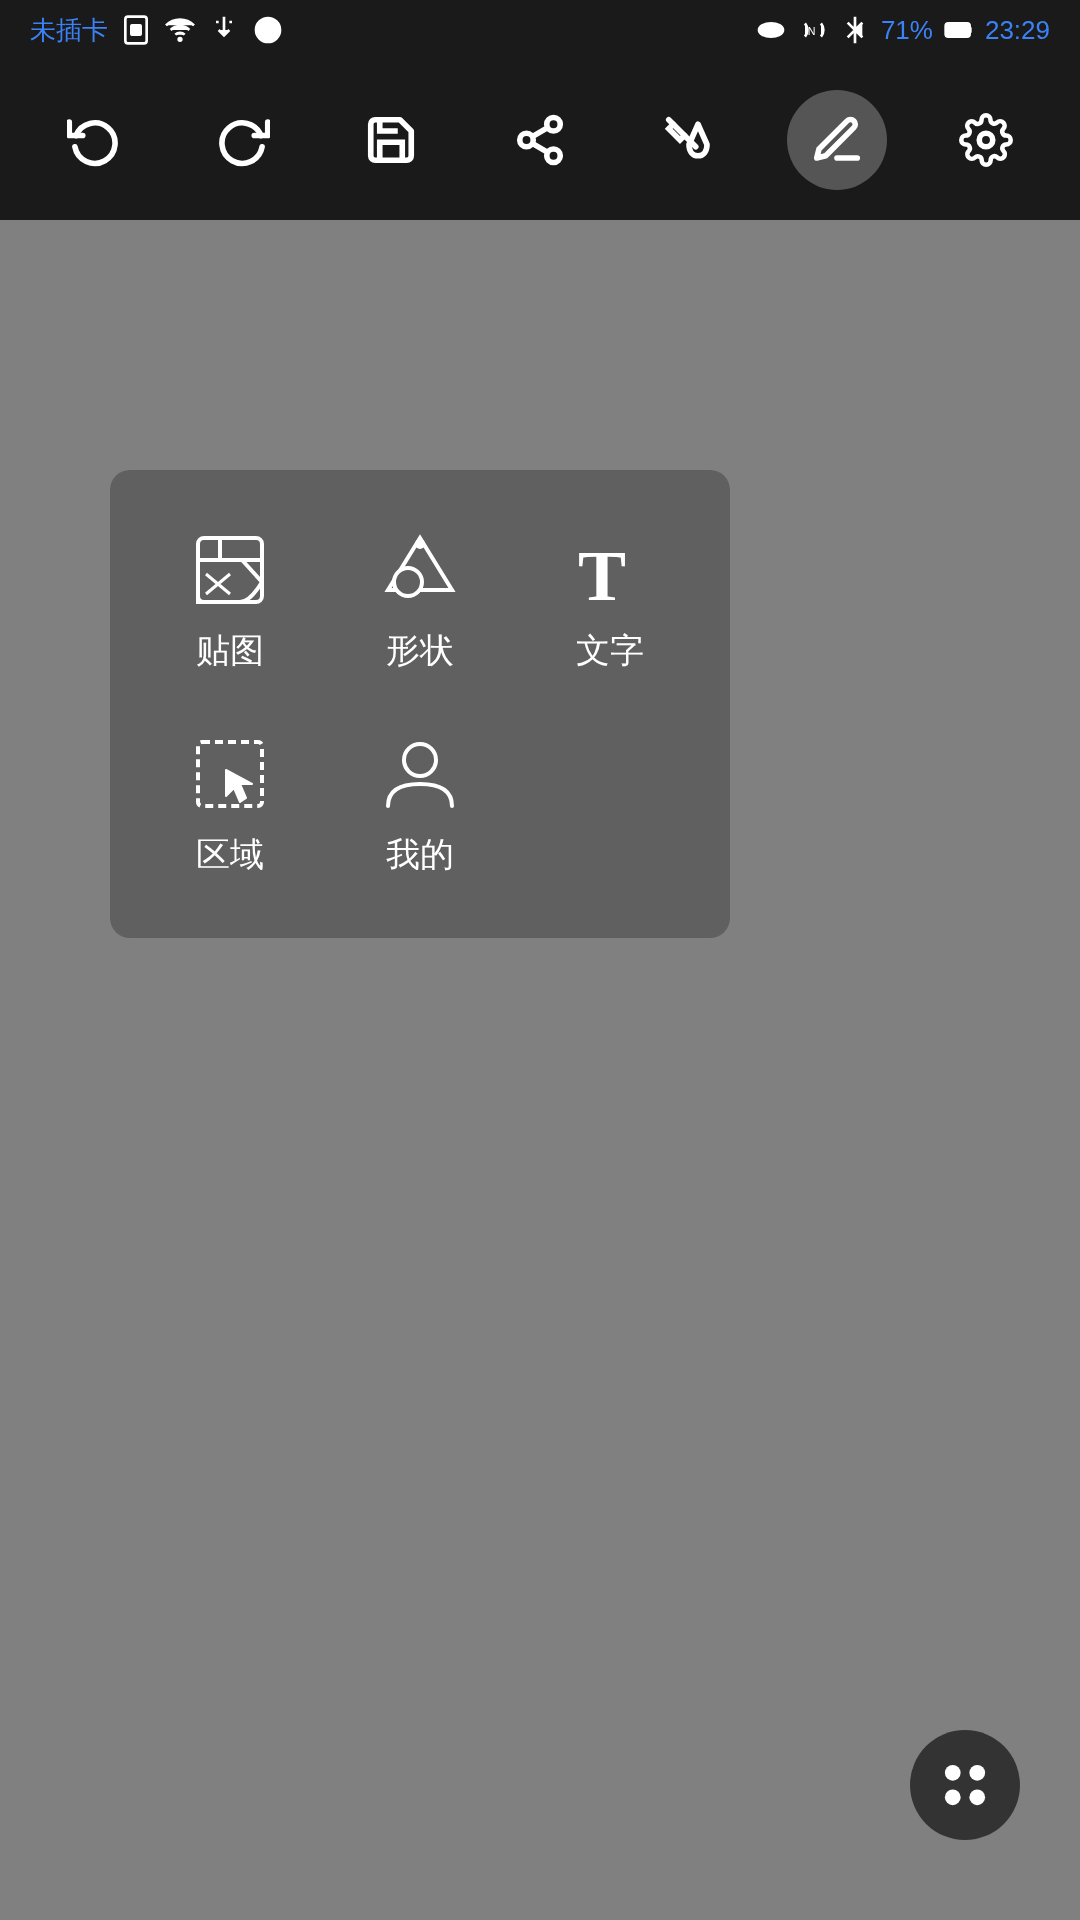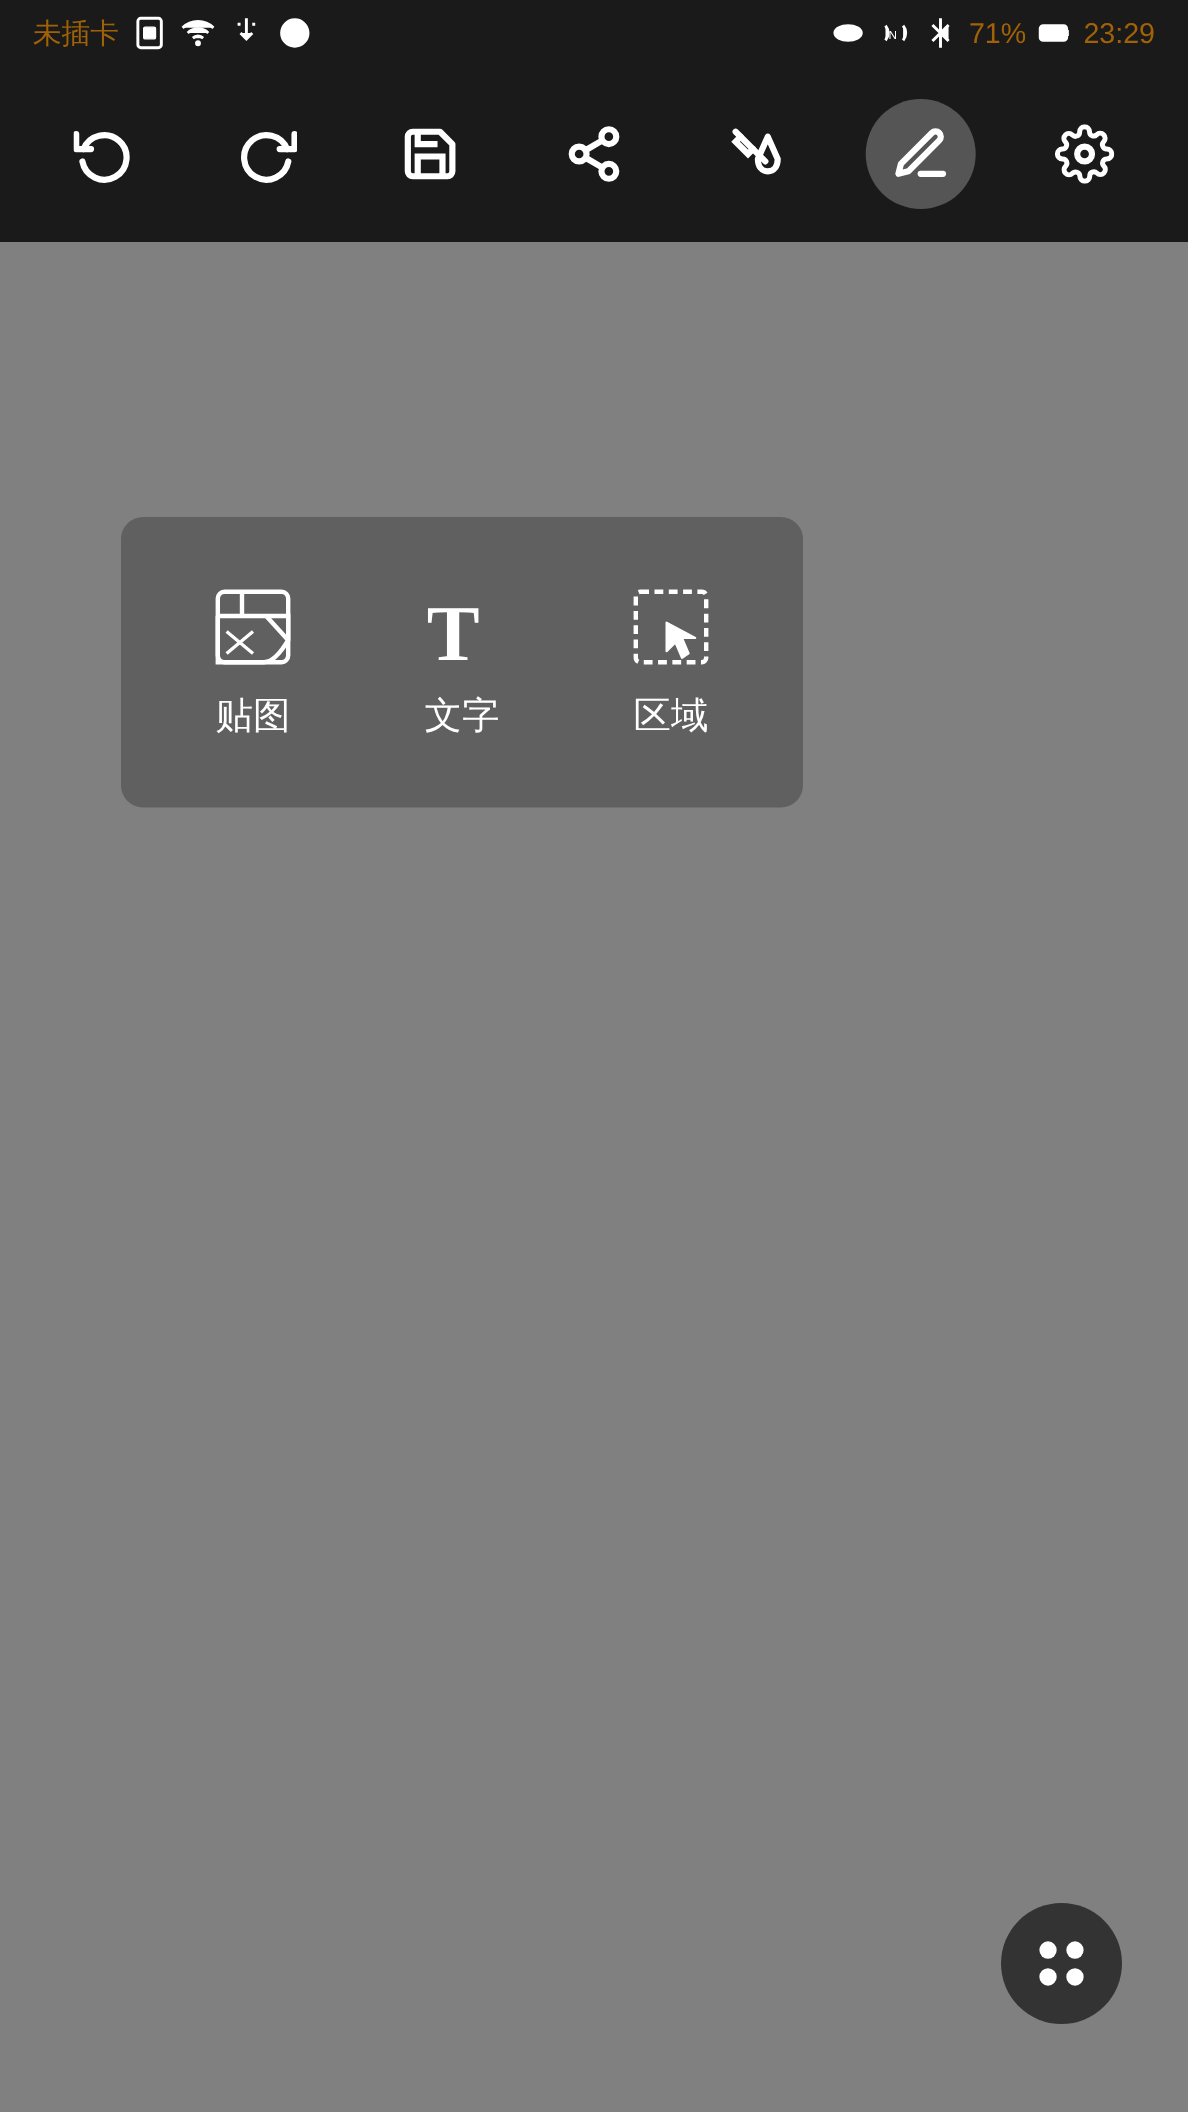--- a/index.html
+++ b/index.html
@@ -15,21 +15,21 @@
 
     
     #status-bar {
       width: 100%;
       height: 60px;
       background: #1a1a1a;
       display: flex;
       align-items: center;
       justify-content: space-between;
       padding: 0 30px;
-      color: #a16207;
+      color: #3b82f6;
       font-size: 26px;
     }
 
     #status-left {
       display: flex;
       align-items: center;
       gap: 12px;
     }
 
     #status-right {
@@ -291,20 +291,31 @@
         <line x1="52" y1="30" x2="72" y2="52" stroke="white" stroke-width="4"></line>
         <line x1="52" y1="52" x2="72" y2="52" stroke="white" stroke-width="0"></line>
         <path d="M50 30 L72 30 L72 52 Q60 72 50 72 L8 72 L8 30" fill="none" stroke="white" stroke-width="4"></path>
 
         <line x1="16" y1="44" x2="40" y2="64" stroke="white" stroke-width="3"></line>
         <line x1="40" y1="44" x2="16" y2="64" stroke="white" stroke-width="3"></line>
       </svg>
       <span class="tool-label">贴图</span>
     </div>
 
+    <div class="tool-item">
+      <svg viewBox="0 0 80 80">
+
+        <polygon points="40,8 72,60 8,60" fill="none" stroke="white" stroke-width="4"></polygon>
+
+        <circle cx="28" cy="52" r="14" fill="#606060" stroke="white" stroke-width="4"></circle>
+
+        <circle cx="40" cy="14" r="5" fill="white"></circle>
+      </svg>
+      <span class="tool-label">形状</span>
+    </div>
 
 
 
 
 
     <div class="tool-item">
       <svg viewBox="0 0 80 80">
         <text x="8" y="70" font-size="72" font-family="serif" font-weight="900" fill="white" stroke="none">T</text>
       </svg>
       <span class="tool-label">文字</span>
@@ -313,20 +324,27 @@
     <div class="tool-item">
       <svg viewBox="0 0 80 80">
 
         <rect x="8" y="8" width="64" height="64" rx="4" fill="none" stroke="white" stroke-width="4" stroke-dasharray="8,5"></rect>
 
         <polygon points="36,36 36,62 44,54 50,68 56,64 50,50 62,50" fill="white" stroke="white" stroke-width="2" stroke-linejoin="round"></polygon>
       </svg>
       <span class="tool-label">区域</span>
     </div>
 
+    <div class="tool-item">
+      <svg viewBox="0 0 80 80">
+        <circle cx="40" cy="26" r="16" fill="none" stroke="white" stroke-width="4"></circle>
+        <path d="M8 72 Q8 50 40 50 Q72 50 72 72" fill="none" stroke="white" stroke-width="4" stroke-linecap="round"></path>
+      </svg>
+      <span class="tool-label">我的</span>
+    </div>
 
   </div>
 
   <div id="bottom-right-btn">
     <svg viewBox="0 0 80 80">
 
       <circle cx="26" cy="26" r="9" fill="white"></circle>
       <circle cx="54" cy="26" r="9" fill="white"></circle>
       <circle cx="26" cy="54" r="9" fill="white"></circle>
       <circle cx="54" cy="54" r="9" fill="white"></circle>

